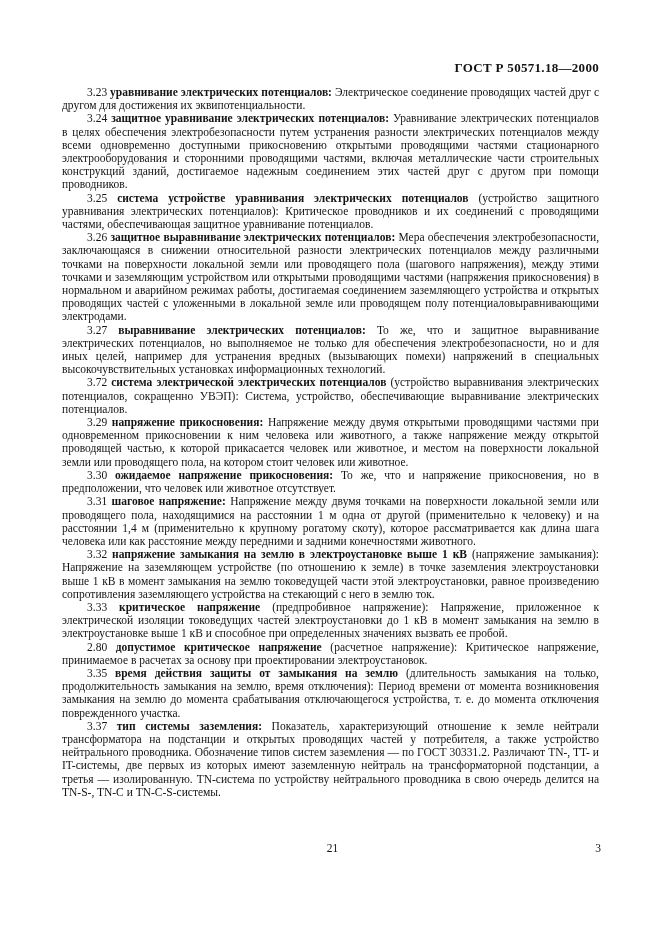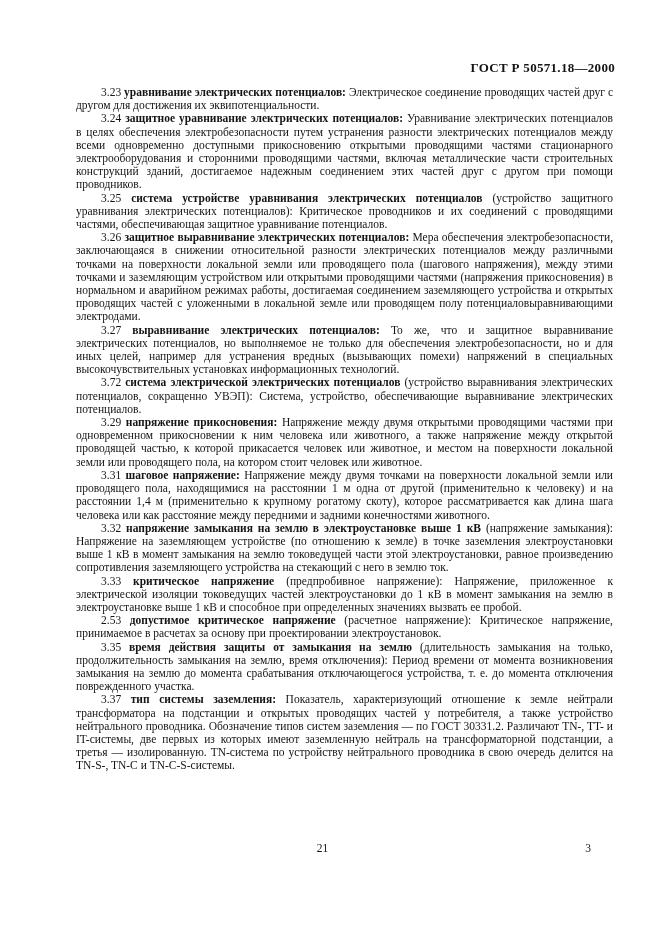--- a/index.html
+++ b/index.html
@@ -9,46 +9,46 @@
     height: 936px;
     margin: 0 auto;
     background: #ffffff;
     font-family: "Liberation Serif", serif;
     color: #141414;
     overflow: hidden;
   }
   .doc-header {
     position: absolute;
     top: 60px;
-    left: 78px;
+    left: 62px;
     width: 537px;
     text-align: right;
     font-weight: 700;
     font-size: 13px;
     letter-spacing: 0.3px;
     white-space: nowrap;
   }
   .content {
     position: absolute;
     top: 86px;
-    left: 76px;
+    left: 62px;
     width: 537px;
     font-size: 11.5px;
     line-height: 13.2px;
     text-align: justify;
     text-justify: inter-word;
   }
   .content p { margin: 0; padding: 0; text-indent: 25px; }
   .content .num { font-weight: 400; }
   .content .term { font-weight: 700; }
   .content .def { font-weight: 400; }
   .footer-num {
     position: absolute;
     top: 842px;
-    left: 54px;
+    left: 64px;
     width: 537px;
     font-size: 11.5px;
     line-height: 13px;
   }
   .footer-num.center { text-align: center; }
   .footer-num.right { text-align: right; }
 </style>
 </head>
 <body>
 
@@ -56,24 +56,25 @@
   <div class="doc-header">ГОСТ Р 50571.18—2000</div>
 
   <div class="content" id="definitions">
       <p><span class="num">3.23</span> <span class="term">уравнивание электрических потенциалов:</span> <span class="def">Электрическое соединение проводящих частей друг с другом для достижения их эквипотенциальности.</span></p>
       <p><span class="num">3.24</span> <span class="term">защитное уравнивание электрических потенциалов:</span> <span class="def">Уравнивание электрических потенциалов в целях обеспечения электробезопасности путем устранения разности электрических потенциалов между всеми одновременно доступными прикосновению открытыми проводящими частями стационарного электрооборудования и сторонними проводящими частями, включая металлические части строительных конструкций зданий, достигаемое надежным соединением этих частей друг с другом при помощи проводников.</span></p>
       <p><span class="num">3.25</span> <span class="term">система устройстве уравнивания электрических потенциалов</span> <span class="def">(устройство защитного уравнивания электрических потенциалов): Критическое проводников и их соединений с проводящими частями, обеспечивающая защитное уравнивание потенциалов.</span></p>
       <p><span class="num">3.26</span> <span class="term">защитное выравнивание электрических потенциалов:</span> <span class="def">Мера обеспечения электробезопасности, заключающаяся в снижении относительной разности электрических потенциалов между различными точками на поверхности локальной земли или проводящего пола (шагового напряжения), между этими точками и заземляющим устройством или открытыми проводящими частями (напряжения прикосновения) в нормальном и аварийном режимах работы, достигаемая соединением заземляющего устройства и открытых проводящих частей с уложенными в локальной земле или проводящем полу потенциаловыравнивающими электродами.</span></p>
       <p><span class="num">3.27</span> <span class="term">выравнивание электрических потенциалов:</span> <span class="def">То же, что и защитное выравнивание электрических потенциалов, но выполняемое не только для обеспечения электробезопасности, но и для иных целей, например для устранения вредных (вызывающих помехи) напряжений в специальных высокочувствительных установках информационных технологий.</span></p>
       <p><span class="num">3.72</span> <span class="term">система электрической электрических потенциалов</span> <span class="def">(устройство выравнивания электрических потенциалов, сокращенно УВЭП): Система, устройство, обеспечивающие выравнивание электрических потенциалов.</span></p>
       <p><span class="num">3.29</span> <span class="term">напряжение прикосновения:</span> <span class="def">Напряжение между двумя открытыми проводящими частями при одновременном прикосновении к ним человека или животного, а также напряжение между открытой проводящей частью, к которой прикасается человек или животное, и местом на поверхности локальной земли или проводящего пола, на котором стоит человек или животное.</span></p>
+      <p><span class="num">3.30</span> <span class="term">ожидаемое напряжение прикосновения:</span> <span class="def">То же, что и напряжение прикосновения, но в предположении, что человек или животное отсутствует.</span></p>
       <p><span class="num">3.31</span> <span class="term">шаговое напряжение:</span> <span class="def">Напряжение между двумя точками на поверхности локальной земли или проводящего пола, находящимися на расстоянии 1 м одна от другой (применительно к человеку) и на расстоянии 1,4 м (применительно к крупному рогатому скоту), которое рассматривается как длина шага человека или как расстояние между передними и задними конечностями животного.</span></p>
       <p><span class="num">3.32</span> <span class="term">напряжение замыкания на землю в электроустановке выше 1 кВ</span> <span class="def">(напряжение замыкания): Напряжение на заземляющем устройстве (по отношению к земле) в точке заземления электроустановки выше 1 кВ в момент замыкания на землю токоведущей части этой электроустановки, равное произведению сопротивления заземляющего устройства на стекающий с него в землю ток.</span></p>
       <p><span class="num">3.33</span> <span class="term">критическое напряжение</span> <span class="def">(предпробивное напряжение): Напряжение, приложенное к электрической изоляции токоведущих частей электроустановки до 1 кВ в момент замыкания на землю в электроустановке выше 1 кВ и способное при определенных значениях вызвать ее пробой.</span></p>
-      <p><span class="num">2.53</span> <span class="term">допустимое критическое напряжение</span> <span class="def">(расчетное напряжение): Критическое напряжение, принимаемое в расчетах за основу при проектировании электроустановок.</span></p>
+      <p><span class="num">2.80</span> <span class="term">допустимое критическое напряжение</span> <span class="def">(расчетное напряжение): Критическое напряжение, принимаемое в расчетах за основу при проектировании электроустановок.</span></p>
       <p><span class="num">3.35</span> <span class="term">время действия защиты от замыкания на землю</span> <span class="def">(длительность замыкания на только, продолжительность замыкания на землю, время отключения): Период времени от момента возникновения замыкания на землю до момента срабатывания отключающегося устройства, т. е. до момента отключения поврежденного участка.</span></p>
       <p><span class="num">3.37</span> <span class="term">тип системы заземления:</span> <span class="def">Показатель, характеризующий отношение к земле нейтрали трансформатора на подстанции и открытых проводящих частей у потребителя, а также устройство нейтрального проводника. Обозначение типов систем заземления — по ГОСТ 30331.2. Различают TN-, TT- и IT-системы, две первых из которых имеют заземленную нейтраль на трансформаторной подстанции, а третья — изолированную. TN-система по устройству нейтрального проводника в свою очередь делится на TN-S-, TN-C и TN-C-S-системы.</span></p>
     </div>
 
   <div class="footer-num center">21</div>
 
   <div class="footer-num right">3</div>
 </div>
 
 </body></html>

